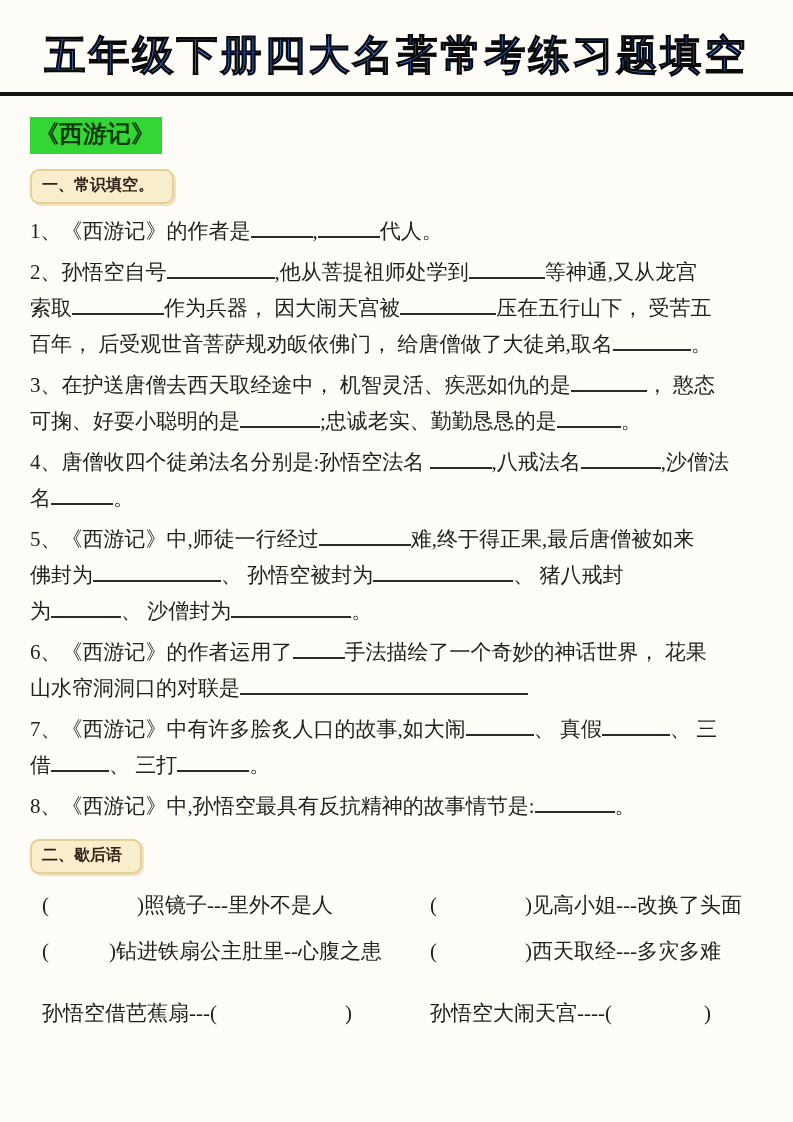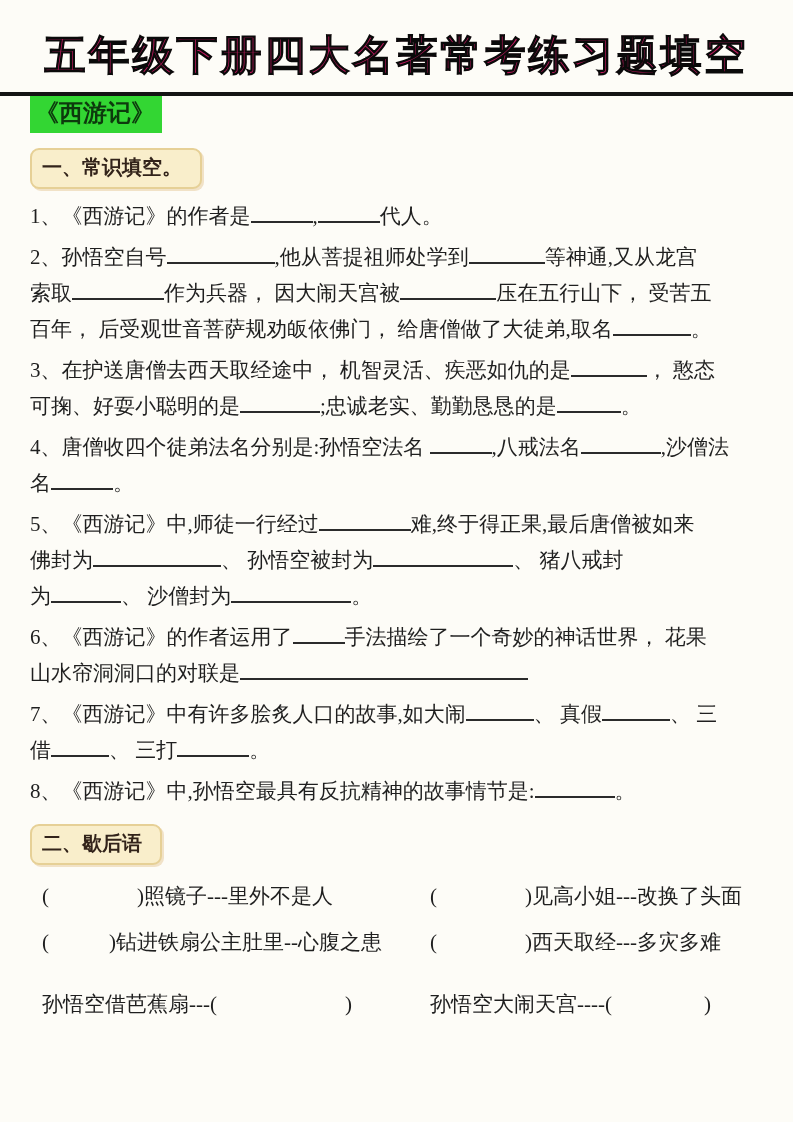--- a/index.html
+++ b/index.html
@@ -12,45 +12,46 @@
   }
   .page { position:relative; width:793px; height:1122px; }
 
   .title {
     padding-top:28px;
     text-align:center;
     font-family:"DejaVu Sans", sans-serif;
     font-weight:900;
     font-size:41px;
     letter-spacing:3px;
-    color:#be185d;
+    color:#3b82f6;
     -webkit-text-stroke:1px #0a0a0a;
   }
   .title-rule { height:4px; background:#141414; margin-top:9px; }
 
   .content { padding:0 30px; }
 
   .book-tag {
     display:inline-block;
+    margin-top:21px;
     background:#33d633;
     color:#0d3a0d;
     font-size:24px;
     font-weight:bold;
     padding:1px 7px 4px 5px;
     font-family:"DejaVu Sans", sans-serif;
   }
 
   .badge {
     display:inline-block;
     margin-top:15px;
     background:#f9eecb;
     border:2px solid #e6d096;
     border-radius:9px;
     padding:4px 18px 6px 10px;
-    font-size:20px;
+    font-size:16px;
     font-weight:bold;
     color:#32231a;
     font-family:"DejaVu Sans", sans-serif;
     box-shadow:2px 2px 0 rgba(214,166,88,0.30);
   }
   .badge-2 { margin-top:10px; }
 
   .questions { margin-top:9px; }
   .question  { margin-bottom:5px; }
   .qline {

